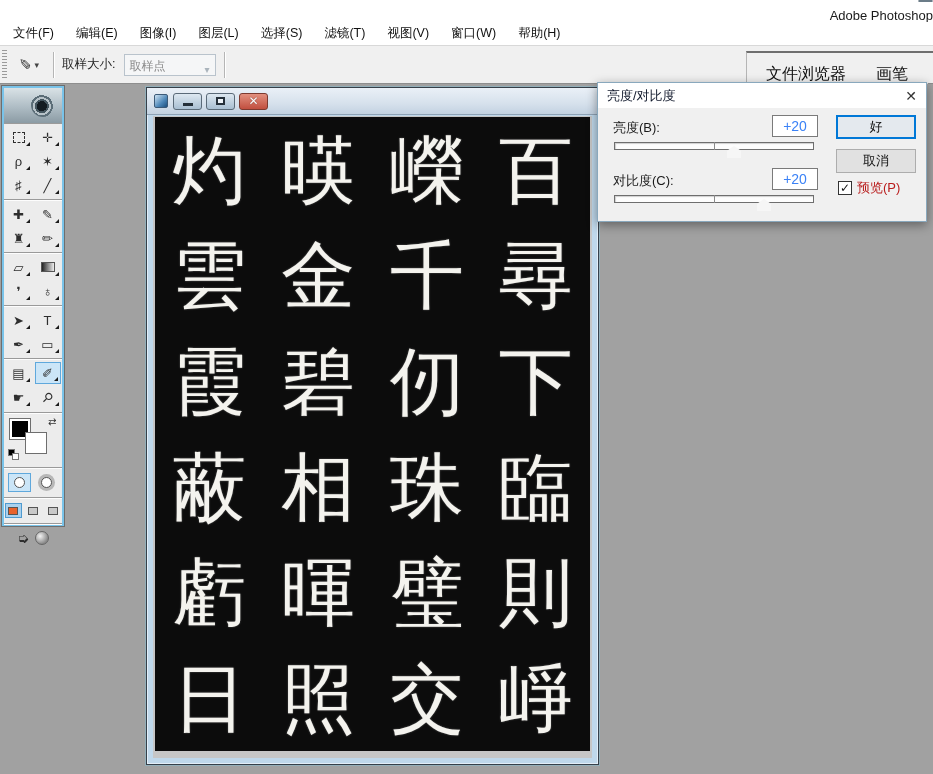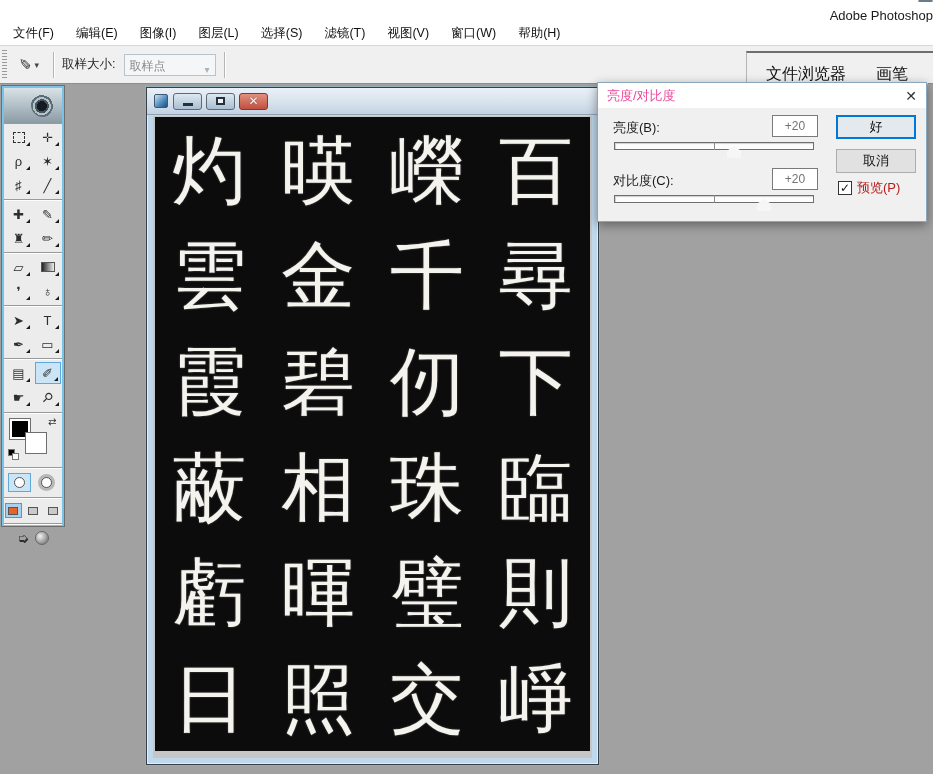--- a/index.html
+++ b/index.html
@@ -111,25 +111,25 @@
   .canvas { position:absolute; left:2px; right:2px; top:1px; bottom:7px; background:var(--canvas-bg,#0c0c0c);
             display:grid; grid-template-columns:repeat(4,1fr); grid-template-rows:repeat(6,1fr); }
   .glyph-cell { display:flex; align-items:center; justify-content:center; }
   .glyph-cell span { font-family:"DejaVu Serif","Liberation Serif",serif; font-size:74px; line-height:1;
                      color:#f4f3ee; text-shadow:0 0 2px rgba(255,255,255,.35); }
 
   
   .dialog { position:absolute; left:597px; top:82px; width:330px; height:140px; z-index:30;
             background:#f0f0f0; border:1px solid #89a8bd; box-shadow:0 3px 10px rgba(0,0,0,.4); }
   .dlg-titlebar { height:25px; background:#ffffff; display:flex; align-items:center; }
-  .dlg-title { font-size:13px; color:#ec4899; padding-left:9px; flex:1; }
+  .dlg-title { font-size:13px; color:#0f172a; padding-left:9px; flex:1; }
   .dlg-close { width:30px; text-align:center; font-size:14px; color:#333; cursor:default; }
   .dlg-label { position:absolute; font-size:13px; color:#1a1a1a;text-align:right; }
   .dlg-input { position:absolute; width:46px; height:22px; border:1px solid #7a7a7a; background:#fff;
-               font-size:12px; text-align:center; line-height:20px; color:#737373; }
+               font-size:14px; text-align:center; line-height:20px; color:#3b82f6; }
   .slider { position:absolute; width:200px; height:18px; }
   .slider .track { position:absolute; left:0; right:0; top:2px; height:8px; background:#fdfdfd;
                    border:1px solid #6e6e6e; box-shadow:inset 1px 1px 1px #cfcfcf; }
   .slider .tick { position:absolute; left:50%; top:2px; width:1px; height:8px; background:#8a8a8a; }
   .slider .thumb { position:absolute; top:6px; width:14px; height:12px; background:#f6f6f6;
                    clip-path:polygon(50% 0,100% 40%,100% 100%,0 100%,0 40%);
                    filter:drop-shadow(0 0 1px #444); }
   .dlg-btn { position:absolute; width:80px; height:24px; background:#e1e1e1; border:1px solid #adadad;
              font-size:13px; color:#111; display:flex; align-items:center; justify-content:center; cursor:default; }
   .dlg-btn.default { border:2px solid var(--default-button-border,#0078d7); background:#e4e9ee; }

